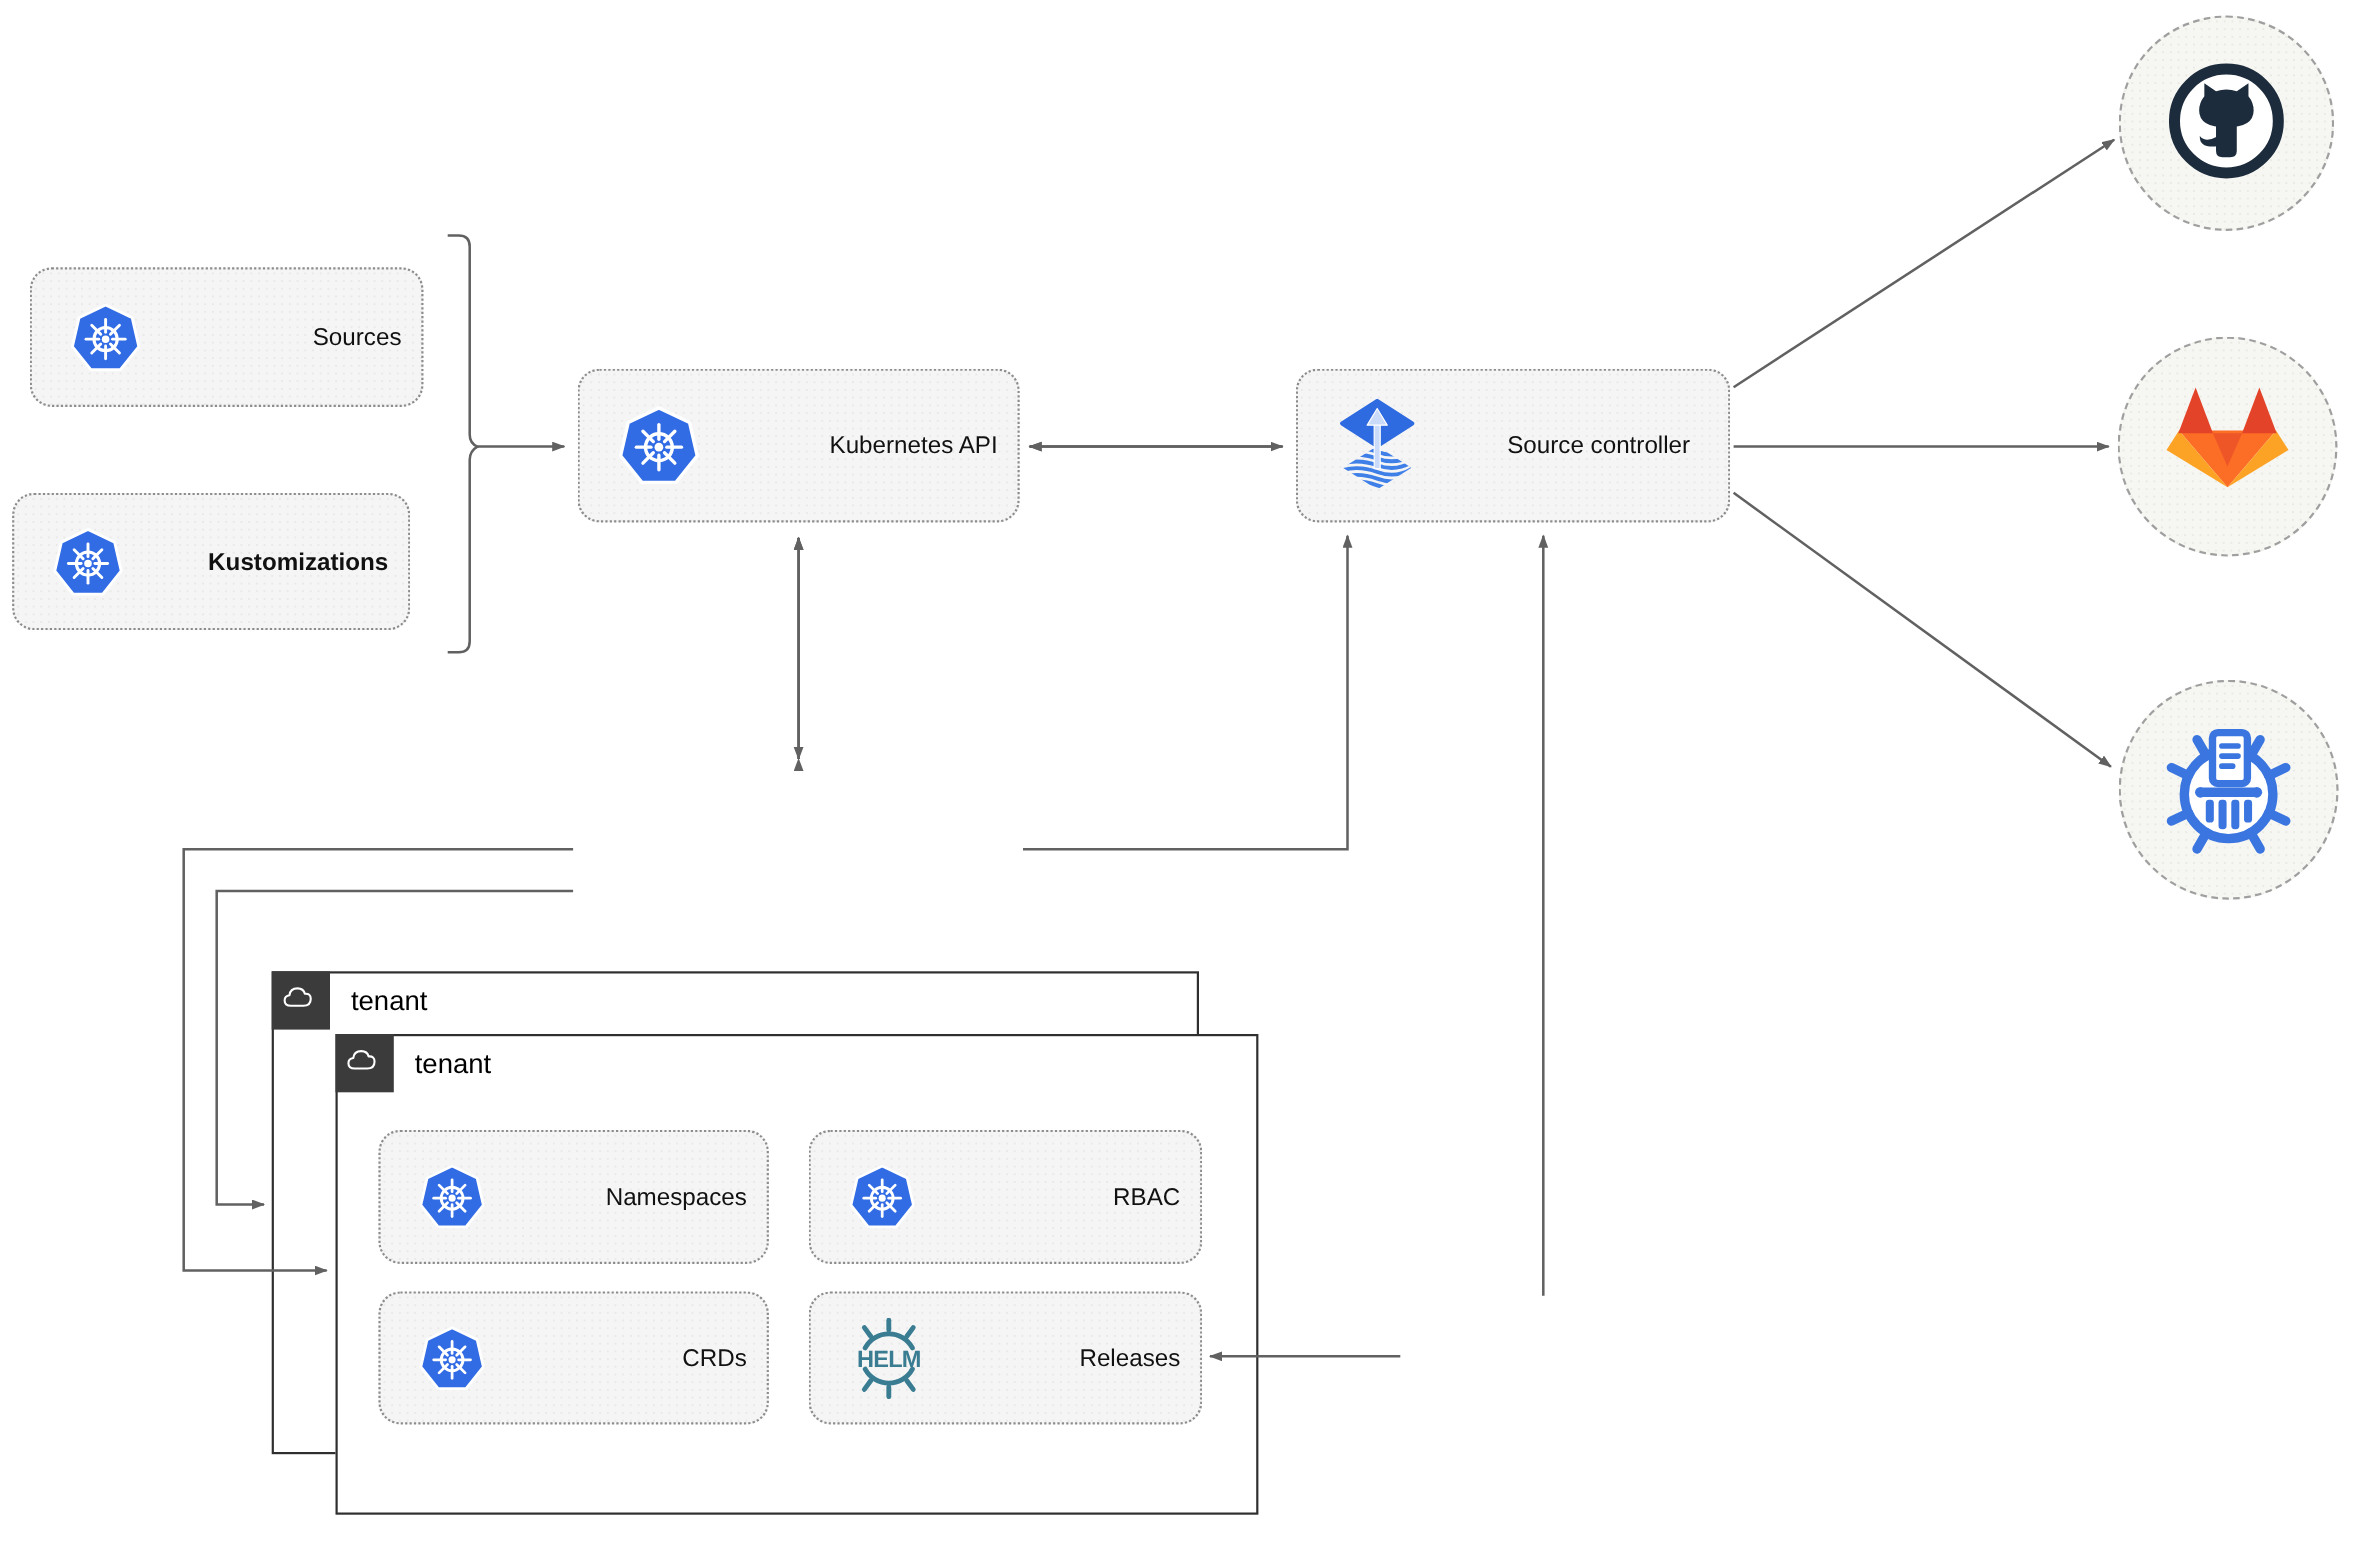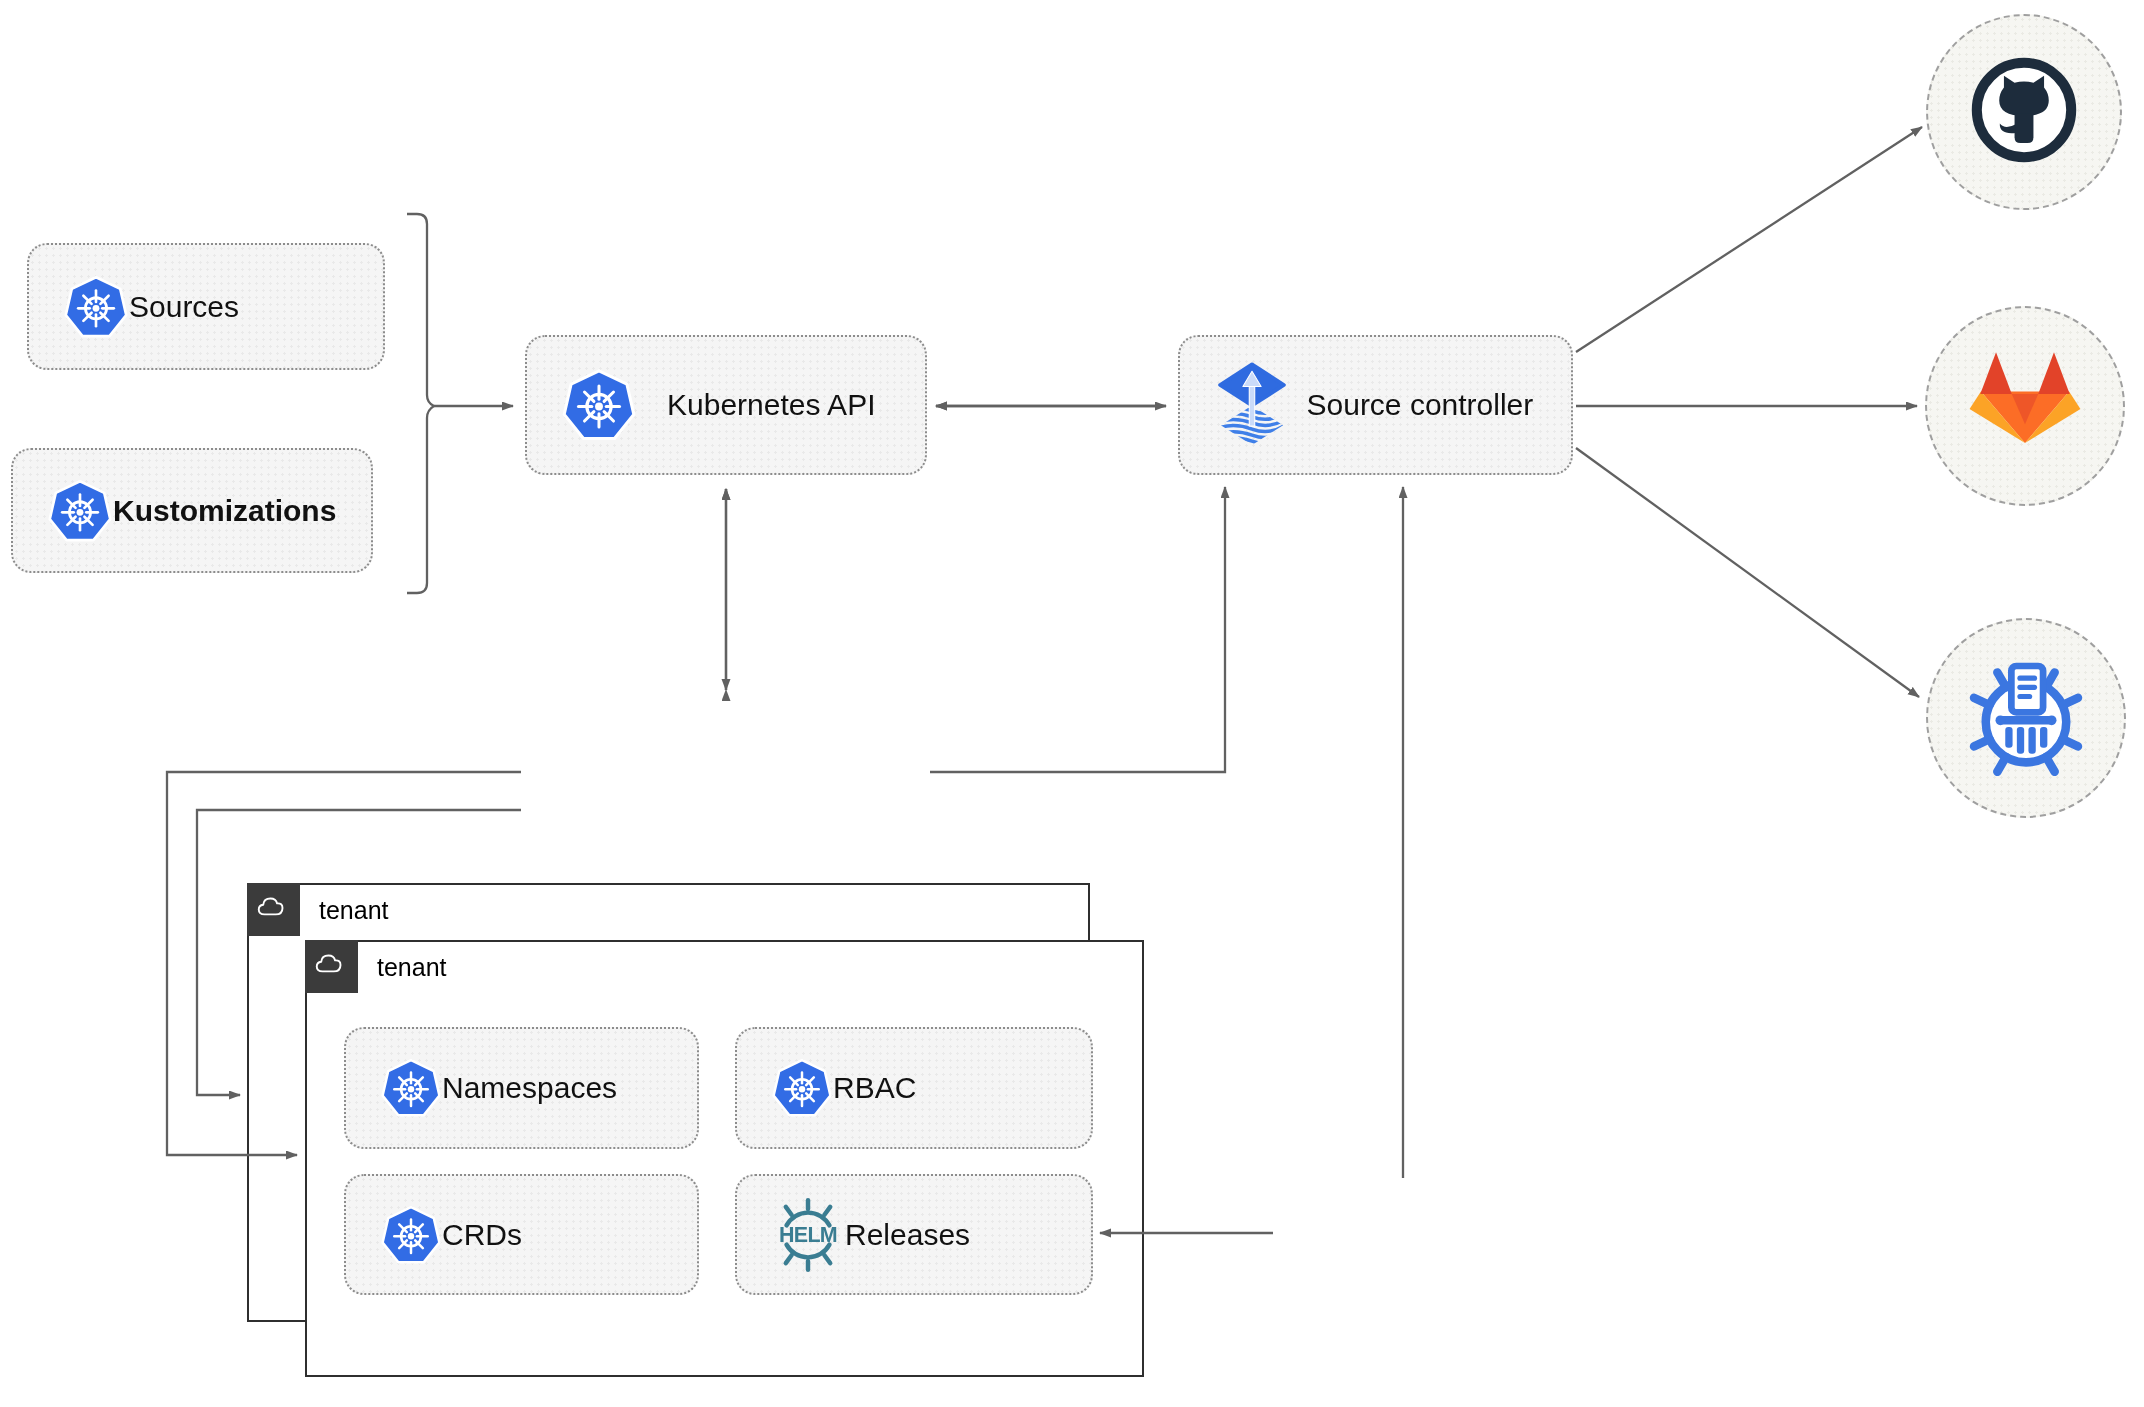--- a/index.html
+++ b/index.html
@@ -11,21 +11,21 @@
   .node{
     position:absolute;box-sizing:border-box;
     background:#f5f5f5;
     background-image:radial-gradient(#e9e9e9 1px, transparent 1.2px);
     background-size:7px 7px;
     border:2px dotted #8c8c8c;border-radius:20px;
     display:flex;align-items:center;
     padding:0 18px 0 34px;
   }
   .node .ic{flex:0 0 auto;display:flex;align-items:center;justify-content:center;}
-  .node .lbl{flex:1 1 auto;text-align:left;font-size:30px;line-height:1.25;color:#111;}
+  .node .lbl{flex:1 1 auto;text-align:right;font-size:22px;line-height:1.25;color:#111;}
   
   .tenant{
     position:absolute;box-sizing:border-box;background:#ffffff;
     border:2.5px solid #2f2f2f;
   }
   .tenant .hdr{
     position:absolute;left:-2.5px;top:-2.5px;width:53px;height:53px;
     background:#3b3b3b;display:flex;align-items:center;justify-content:center;
   }
   .tenant .hlbl{

